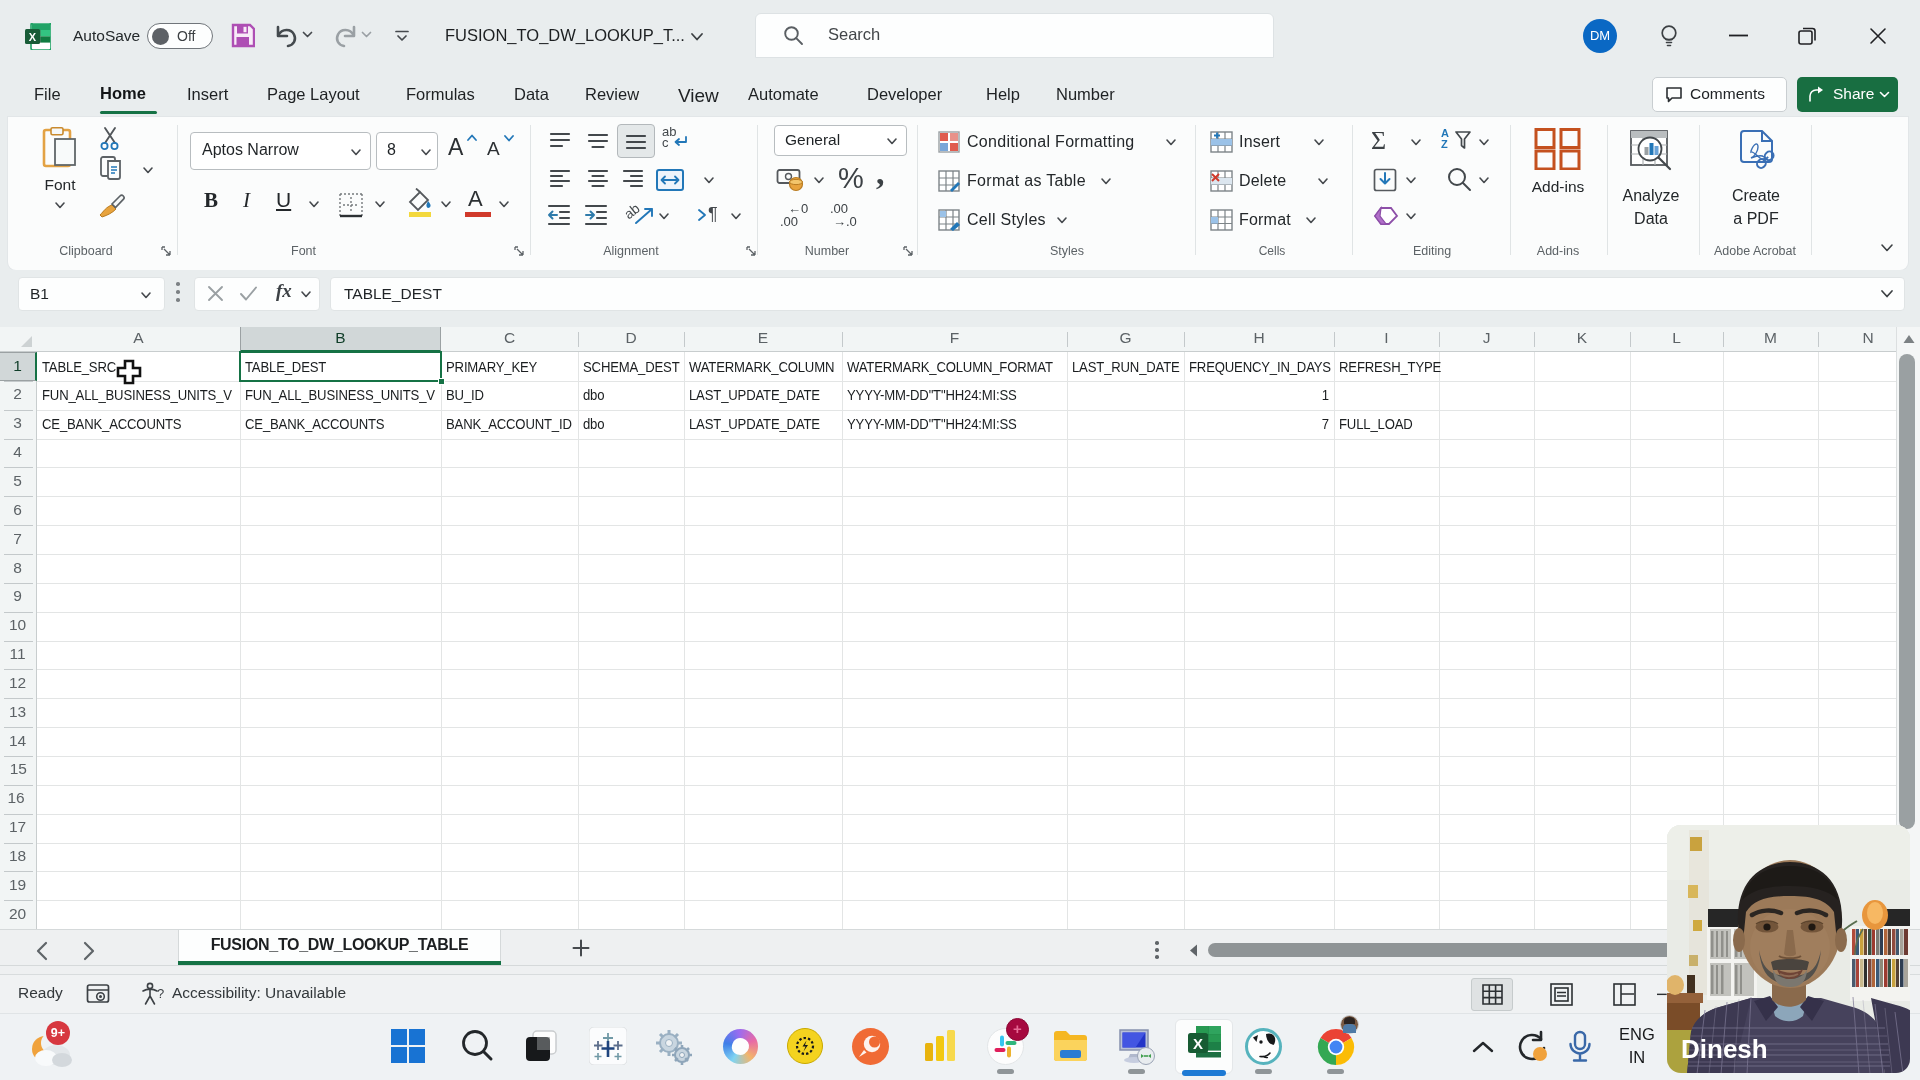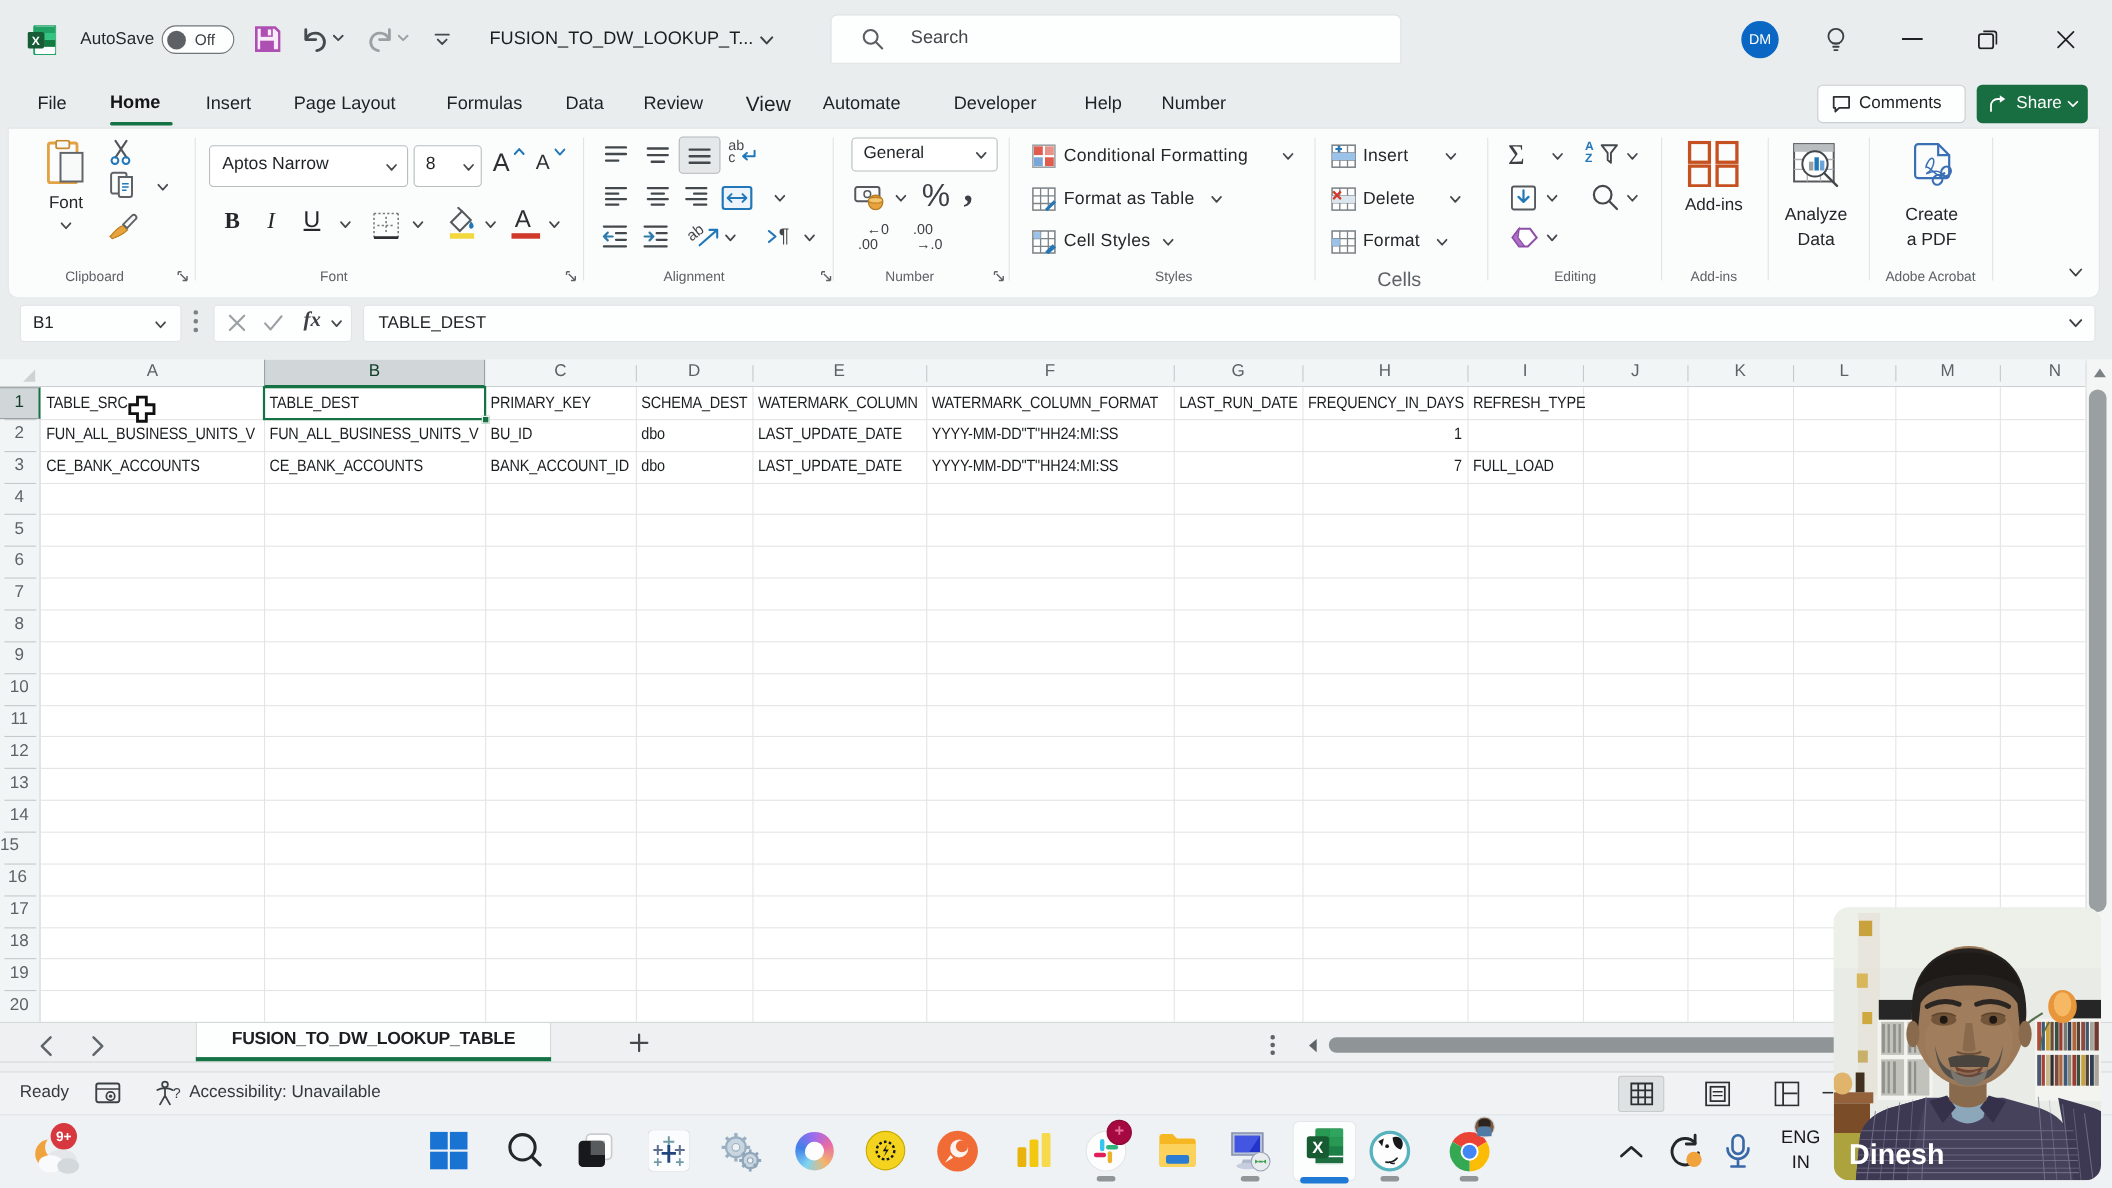--- a/index.html
+++ b/index.html
@@ -132,21 +132,21 @@
  <div class="a" style="left:1510px;top:125px;width:1px;height:130px;background:#e0e4e5"></div>
  <div class="a" style="left:1607px;top:125px;width:1px;height:130px;background:#e0e4e5"></div>
  <div class="a" style="left:1699px;top:125px;width:1px;height:130px;background:#e0e4e5"></div>
  <div class="a" style="left:1811px;top:125px;width:1px;height:130px;background:#e0e4e5"></div>
 
  <div class="a" style="left:36px;top:244px;width:100px;text-align:center;font-size:12.5px;color:#5c6266">Clipboard</div>
  <div class="a" style="left:291px;top:244px;width:100px;text-align:left;font-size:12.5px;color:#5c6266">Font</div>
  <div class="a" style="left:581px;top:244px;width:100px;text-align:center;font-size:12.5px;color:#5c6266">Alignment</div>
  <div class="a" style="left:777px;top:244px;width:100px;text-align:center;font-size:12.5px;color:#5c6266">Number</div>
  <div class="a" style="left:1050px;top:244px;width:100px;text-align:left;font-size:12.5px;color:#5c6266">Styles</div>
- <div class="a" style="left:1222px;top:244px;width:100px;text-align:center;font-size:18px;color:#5c6266">Cells</div>
+ <div class="a" style="left:1222px;top:244px;width:100px;text-align:center;font-size:12px;color:#5c6266">Cells</div>
  <div class="a" style="left:1382px;top:244px;width:100px;text-align:center;font-size:12.5px;color:#5c6266">Editing</div>
  <div class="a" style="left:1508px;top:244px;width:100px;text-align:center;font-size:12.5px;color:#5c6266">Add-ins</div>
  <div class="a" style="left:1695px;top:244px;width:120px;text-align:center;font-size:12.5px;color:#5c6266">Adobe Acrobat</div>
 
  <svg class="a" style="left:161px;top:246px" width="11" height="11" viewBox="0 0 11 11">
       <path d="M1 1 v3 M1 1 h3 M3 3 L9 9 M9 9 v-4 M9 9 h-4" stroke="#5c6266" stroke-width="1.3" fill="none"></path>
     </svg>
  <svg class="a" style="left:514px;top:246px" width="11" height="11" viewBox="0 0 11 11">
       <path d="M1 1 v3 M1 1 h3 M3 3 L9 9 M9 9 v-4 M9 9 h-4" stroke="#5c6266" stroke-width="1.3" fill="none"></path>
     </svg>
@@ -517,21 +517,21 @@
  <div class="a" style="left:0;top:289.2px;width:35px;text-align:center;font-size:15.5px;color:#5c6266">10</div>
  <div class="a" style="left:4px;top:284.7px;width:29px;height:1px;background:#c4c9cb"></div>
  <div class="a" style="left:0;top:318.0px;width:35px;text-align:center;font-size:15.5px;color:#5c6266">11</div>
  <div class="a" style="left:4px;top:313.5px;width:29px;height:1px;background:#c4c9cb"></div>
  <div class="a" style="left:0;top:346.9px;width:35px;text-align:center;font-size:15.5px;color:#5c6266">12</div>
  <div class="a" style="left:4px;top:342.4px;width:29px;height:1px;background:#c4c9cb"></div>
  <div class="a" style="left:0;top:375.7px;width:35px;text-align:center;font-size:15.5px;color:#5c6266">13</div>
  <div class="a" style="left:4px;top:371.2px;width:29px;height:1px;background:#c4c9cb"></div>
  <div class="a" style="left:0;top:404.6px;width:35px;text-align:center;font-size:15.5px;color:#5c6266">14</div>
  <div class="a" style="left:4px;top:400.1px;width:29px;height:1px;background:#c4c9cb"></div>
- <div class="a" style="left:0;top:433.4px;width:27px;text-align:left;font-size:15.5px;color:#5c6266">15</div>
+ <div class="a" style="left:0;top:433.4px;width:27px;text-align:right;font-size:15.5px;color:#5c6266">15</div>
  <div class="a" style="left:4px;top:428.9px;width:29px;height:1px;background:#c4c9cb"></div>
  <div class="a" style="left:0;top:462.2px;width:32px;text-align:center;font-size:15.5px;color:#5c6266">16</div>
  <div class="a" style="left:4px;top:457.8px;width:29px;height:1px;background:#c4c9cb"></div>
  <div class="a" style="left:0;top:491.1px;width:35px;text-align:center;font-size:15.5px;color:#5c6266">17</div>
  <div class="a" style="left:4px;top:486.6px;width:29px;height:1px;background:#c4c9cb"></div>
  <div class="a" style="left:0;top:520.0px;width:35px;text-align:center;font-size:15.5px;color:#5c6266">18</div>
  <div class="a" style="left:4px;top:515.5px;width:29px;height:1px;background:#c4c9cb"></div>
  <div class="a" style="left:0;top:548.8px;width:35px;text-align:center;font-size:15.5px;color:#5c6266">19</div>
  <div class="a" style="left:4px;top:544.3px;width:29px;height:1px;background:#c4c9cb"></div>
  <div class="a" style="left:0;top:577.6px;width:35px;text-align:center;font-size:15.5px;color:#5c6266">20</div>

